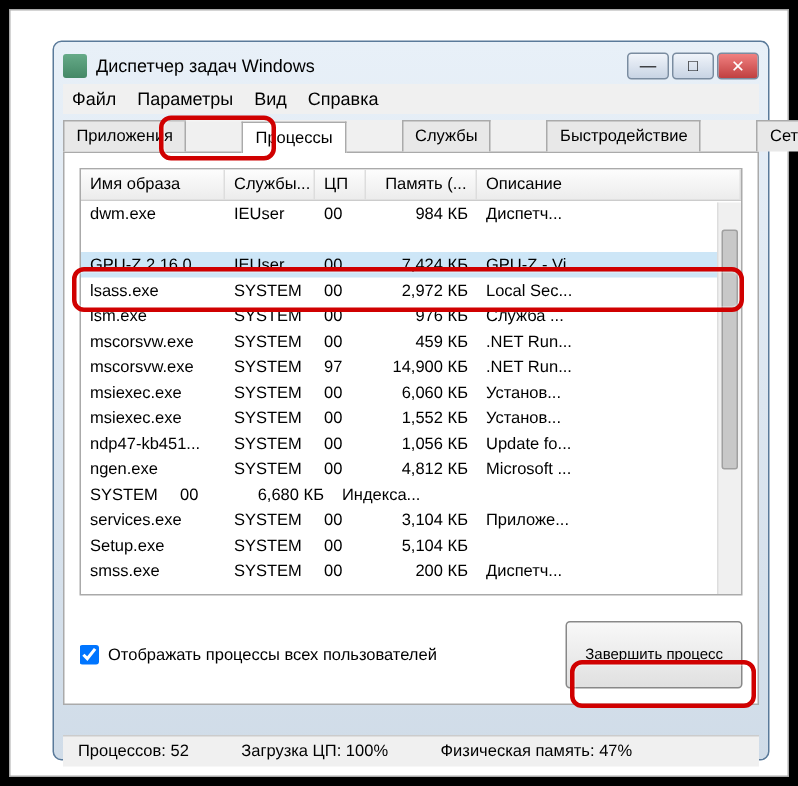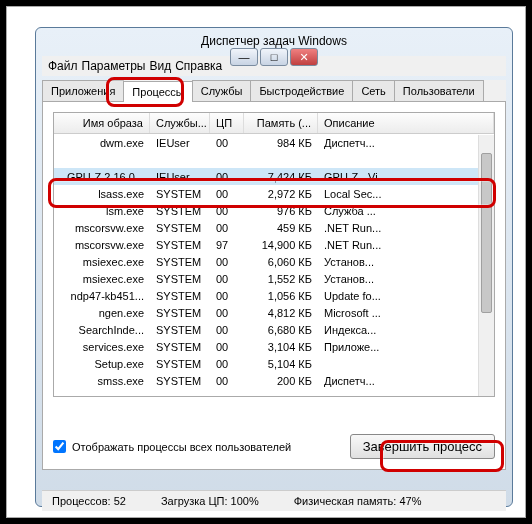--- a/index.html
+++ b/index.html
@@ -25,21 +25,20 @@
   background: linear-gradient(#e8f0f8, #d0dce8);
   border: 1px solid #5a7a9a;
   border-radius: 6px;
   padding: 6px;
 }
 .titlebar {
   display: flex;
   align-items: center;
   height: 20px;
   margin-bottom: 2px;
-  flex-direction: column;
 }
 .title-icon {
   width: 16px; height: 16px;
   background: linear-gradient(#6a8, #486);
   margin-right: 6px;
   border-radius: 2px;
 }
 .title-text { flex: 1; font-size: 12px; color: #000; }
 .win-btns { display: flex; gap: 2px; }
 .win-btn {
@@ -47,31 +46,32 @@
   background: linear-gradient(#f0f4fa, #c8d4e4);
   border: 1px solid #7a8ca0;
   border-radius: 3px;
   font-size: 11px;
   display: flex; align-items: center; justify-content: center;
   cursor: pointer;
 }
 .win-btn.close { background: linear-gradient(#f08080, #c04040); color: #fff; }
 .menubar {
   display: flex;
-  gap: 4px;
+  gap: 14px;
   padding: 3px 6px;
   background: #f0f0f0;
   font-size: 12px;
 }
 .menubar span { cursor: pointer; }
 .tabs {
   display: flex;
   margin-top: 4px;
   border-bottom: 1px solid #aaa;
   background: #f0f0f0;
+  gap: 38px;
 }
 .tab {
   padding: 4px 8px;
   border: 1px solid #aaa;
   border-bottom: none;
   background: #e8e8e8;
   font-size: 11px;
   cursor: pointer;
   margin-right: -1px;
 }
@@ -100,21 +100,21 @@
   background: linear-gradient(#fdfdfd, #ececec);
   border-bottom: 1px solid #ccc;
   font-size: 11px;
 }
 .lv-col {
   padding: 4px 6px;
   border-right: 1px solid #ddd;
   white-space: nowrap;
   overflow: hidden;
 }
-.c0 { width: 96px; text-align: right; }
+.c0 { width: 96px; }
 .c1 { width: 60px; }
 .c2 { width: 34px; text-align: left; }
 .c3 { width: 74px; text-align: right; }
 .c4 { flex: 1; }
 .lv-body { font-size: 11px; }
 .lv-row {
   display: flex;
   height: 17px;
   align-items: center;
   cursor: pointer;
@@ -138,25 +138,25 @@
 .bottombar {
   display: flex;
   align-items: center;
   justify-content: space-between;
   position: absolute;
   left: 10px; right: 10px; bottom: 10px;
 }
 .checkbox { display: flex; align-items: center; gap: 6px; font-size: 11px; }
 .checkbox input { width: 13px; height: 13px; }
 .end-btn {
-  padding: 4px 12px;
+  padding: 16px 12px;
   background: linear-gradient(#f8f8f8, #e0e0e0);
   border: 1px solid #888;
   border-radius: 3px;
-  font-size: 13px;
+  font-size: 10px;
   cursor: pointer;
 }
 .statusbar {
   display: flex;
   gap: 35px;
   padding: 4px 10px;
   background: #f0f0f0;
   border-top: 1px solid #ccc;
   font-size: 11px;
   margin-top: 20px;
@@ -285,21 +285,20 @@
               <div class="lv-col c4">Update fo...</div>
             </div>
             <div class="lv-row">
               <div class="lv-col c0">ngen.exe</div>
               <div class="lv-col c1">SYSTEM</div>
               <div class="lv-col c2">00</div>
               <div class="lv-col c3">4,812 КБ</div>
               <div class="lv-col c4">Microsoft ...</div>
             </div>
             <div class="lv-row">
-              <div class="lv-col c0">SearchInde...</div>
               <div class="lv-col c1">SYSTEM</div>
               <div class="lv-col c2">00</div>
               <div class="lv-col c3">6,680 КБ</div>
               <div class="lv-col c4">Индекса...</div>
             </div>
             <div class="lv-row">
               <div class="lv-col c0">services.exe</div>
               <div class="lv-col c1">SYSTEM</div>
               <div class="lv-col c2">00</div>
               <div class="lv-col c3">3,104 КБ</div>

